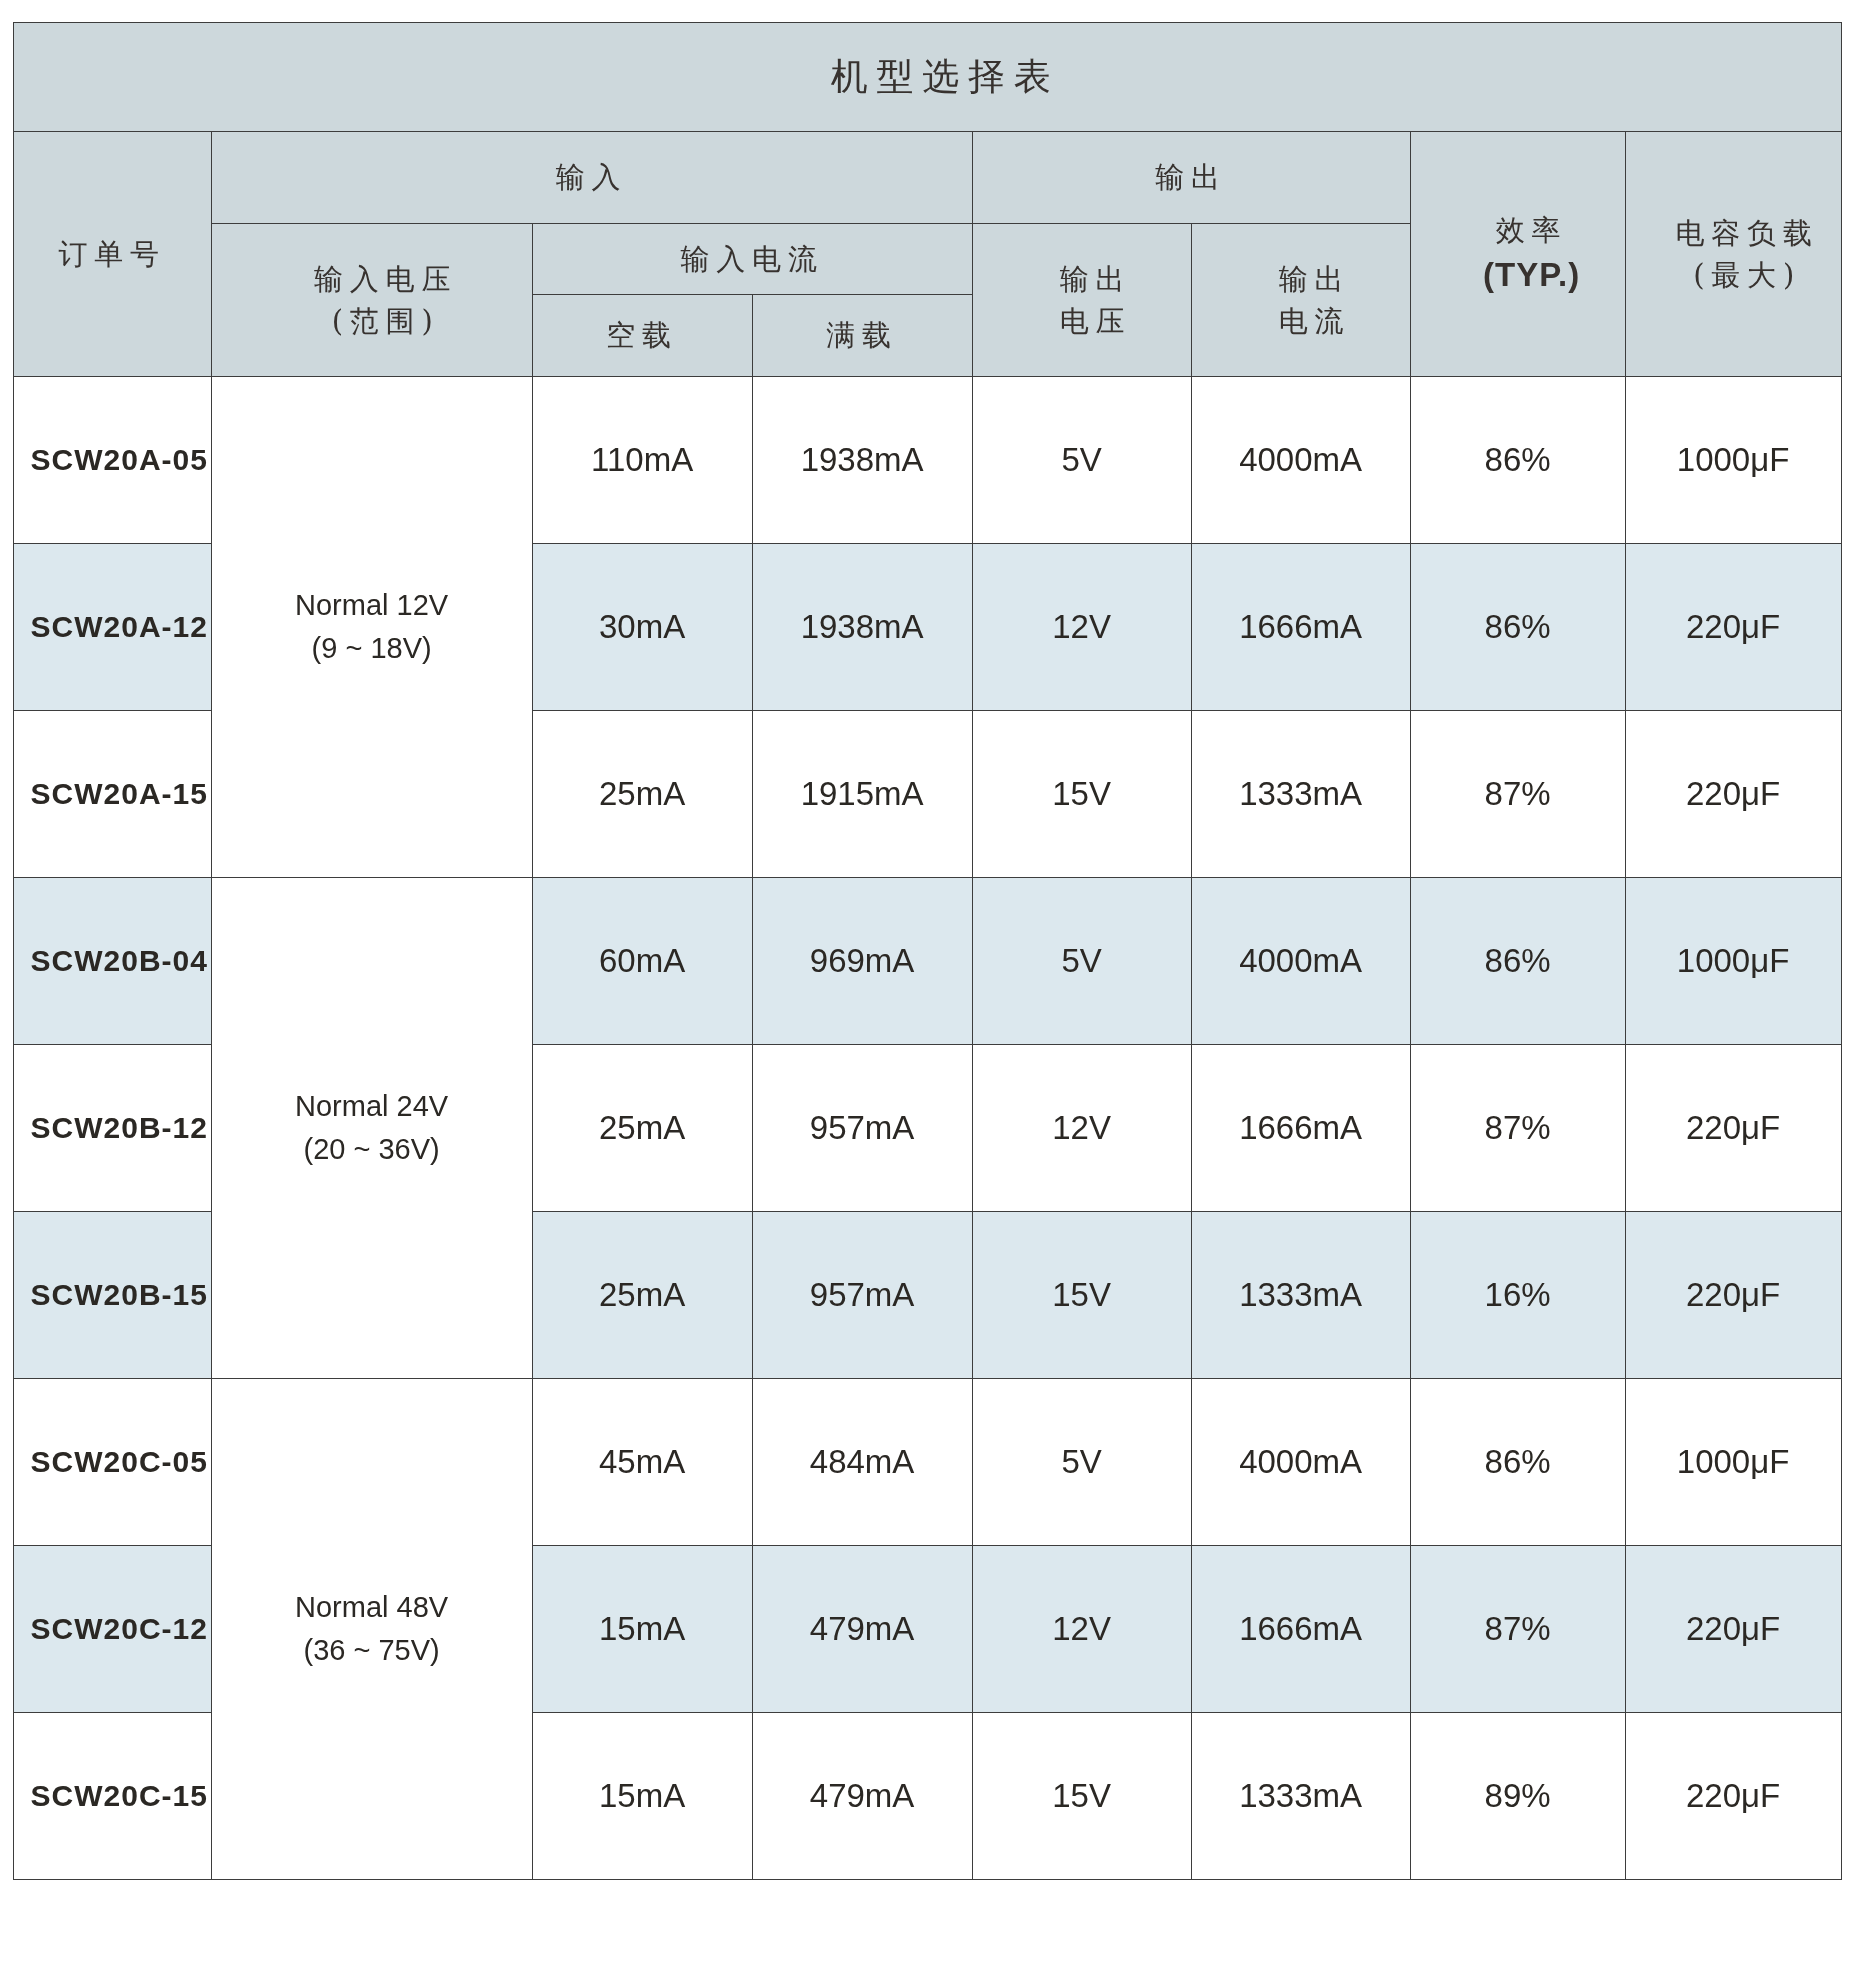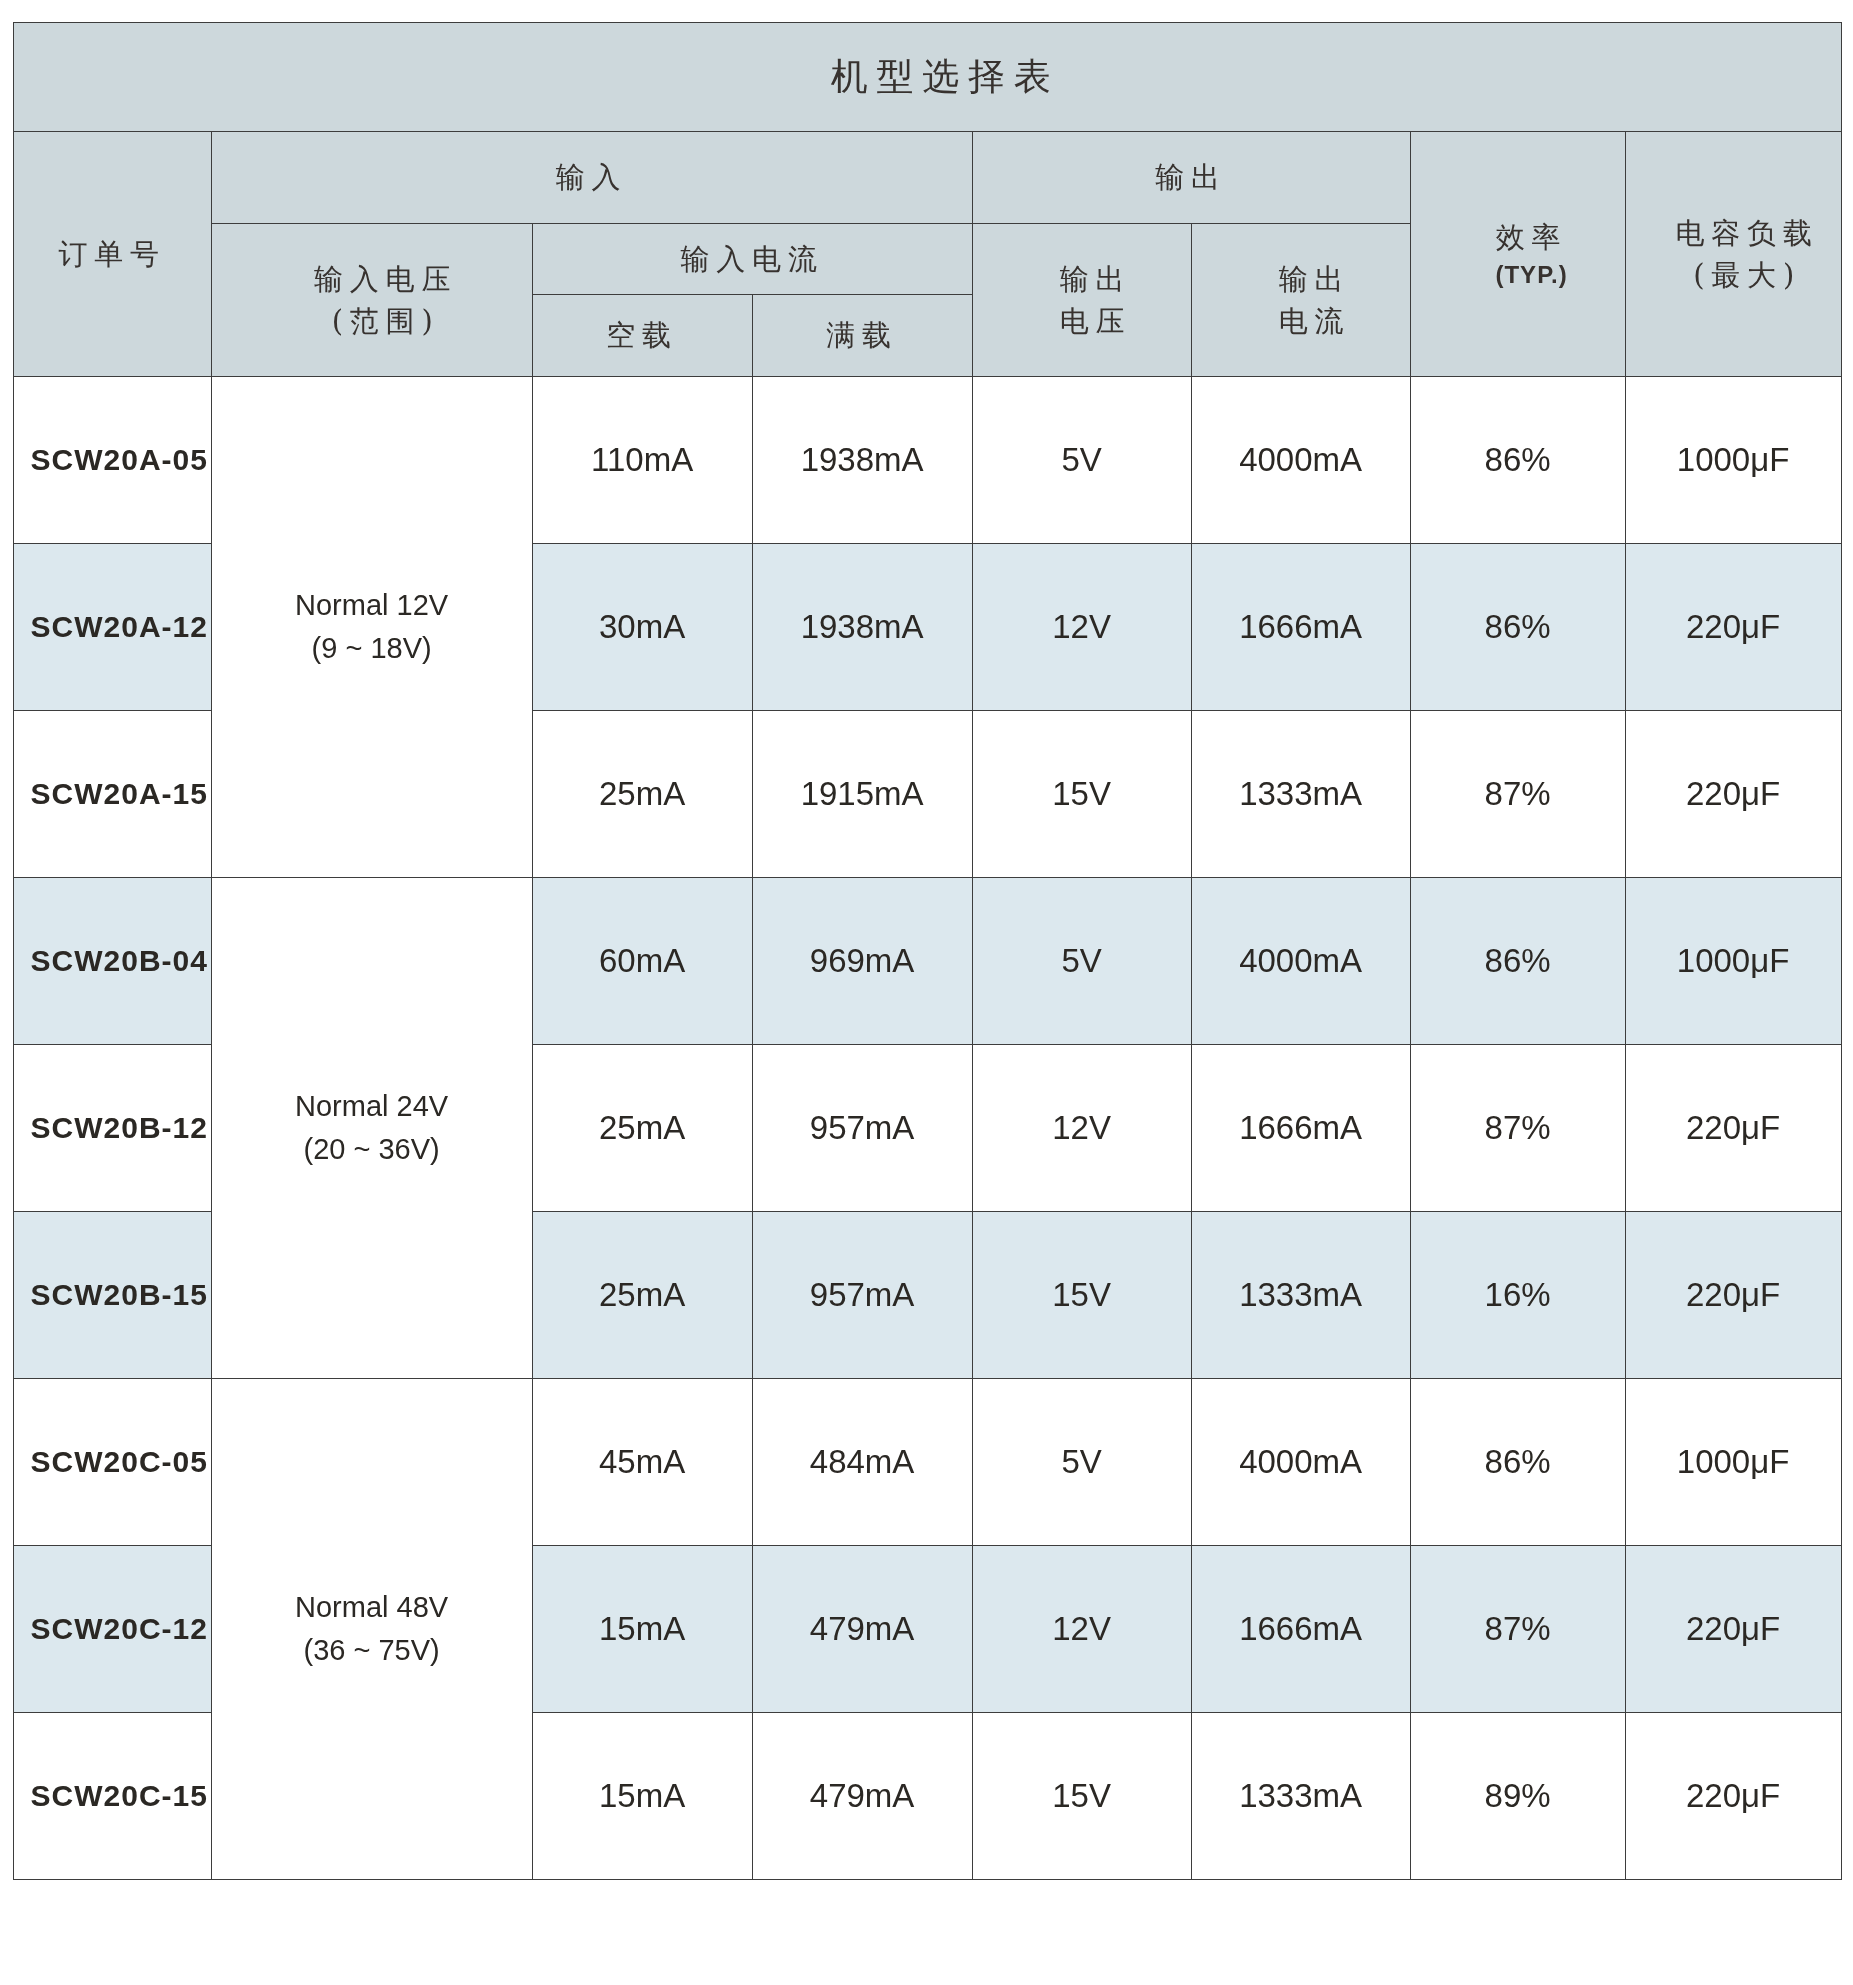--- a/index.html
+++ b/index.html
@@ -55,21 +55,21 @@
     letter-spacing:6.8px;
     color:var(--header-text);
     line-height:1.45;
   }
   td.hd .sub{display:block;margin-left:28px;}
   td.hd .sub-bold{
     display:block;
     font-family:"Liberation Sans",sans-serif;
     font-weight:bold;
     letter-spacing:1px;
-    font-size:24px;
+    font-size:33px;
     padding-left:28px;
   }
 
   
   tr.dr{height:167px;}
   tr.blue td{background:var(--row-alt);}
   tr.white td{background:#ffffff;}
   td.model{
     text-align:left;
     padding-left:15.4px;

